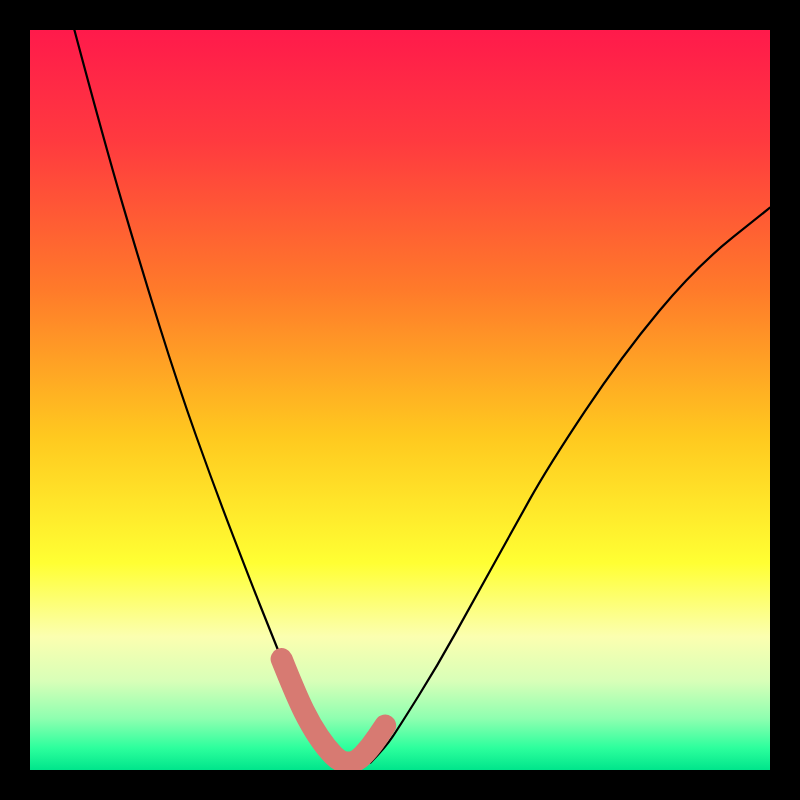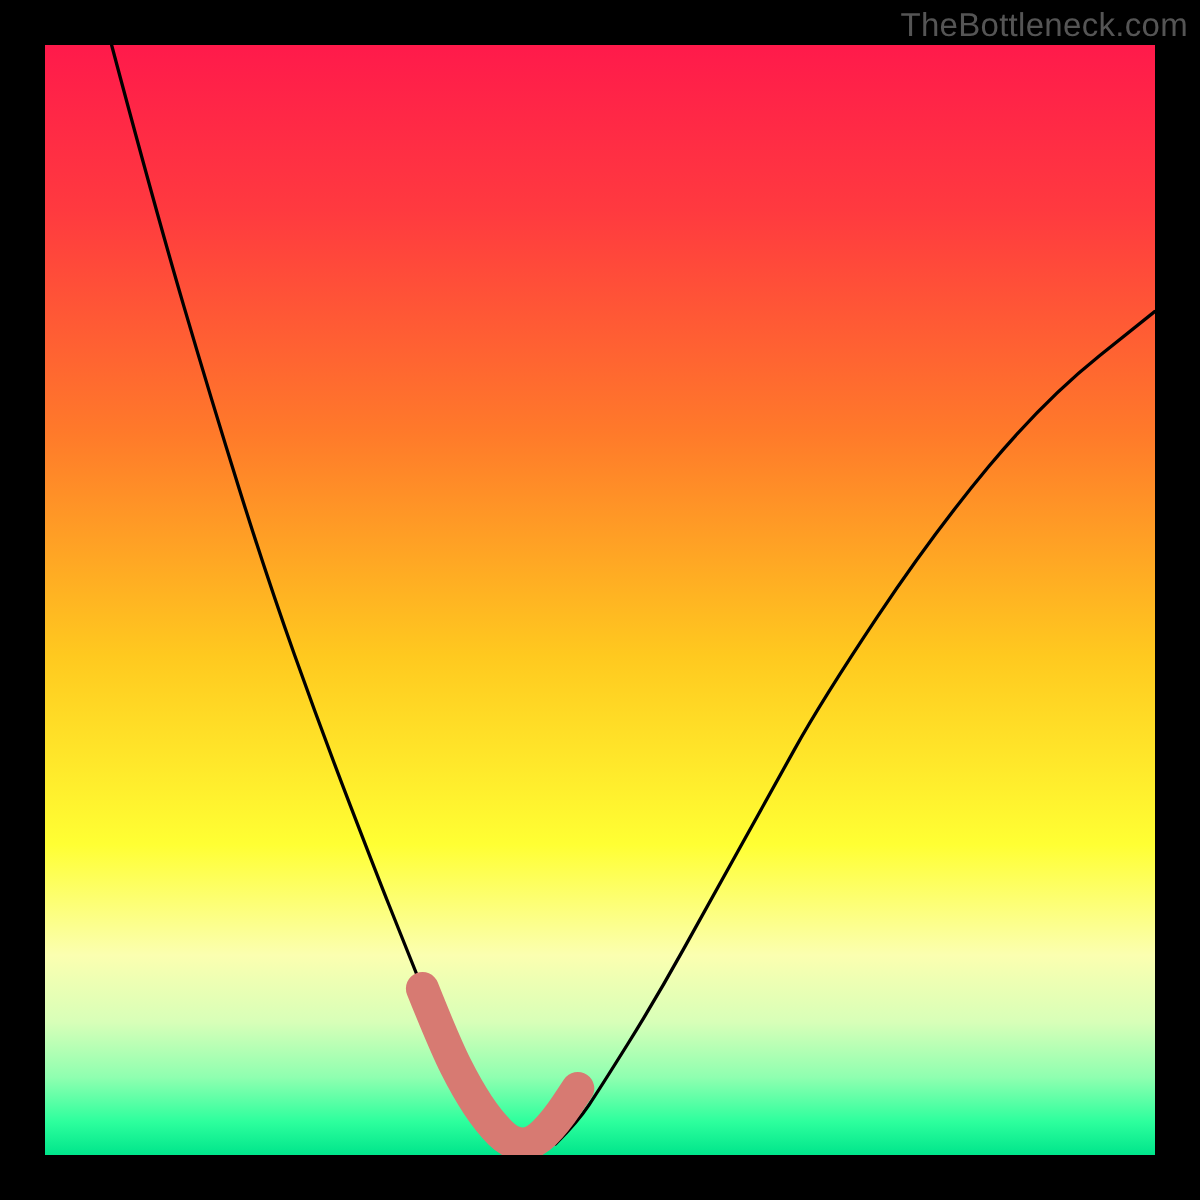--- a/index.html
+++ b/index.html
@@ -35,21 +35,20 @@
     font-weight: 500;
     letter-spacing: 0.2px;
     user-select: none;
   }
   svg { display: block; }
 </style>
 </head>
 <body>
 
 <div class="frame">
-  <div class="watermark">TheBottleneck.com</div>
   <div class="plot">
     <svg id="chart-svg" width="740" height="740" viewBox="0 0 740 740" preserveAspectRatio="none">
         <defs>
           <linearGradient id="bg" x1="0" y1="0" x2="0" y2="1">
             <stop offset="0%" stop-color="#ff1a4b"></stop>
             <stop offset="15%" stop-color="#ff3a3f"></stop>
             <stop offset="35%" stop-color="#ff7a2a"></stop>
             <stop offset="55.00000000000001%" stop-color="#ffc91f"></stop>
             <stop offset="72%" stop-color="#ffff33"></stop>
             <stop offset="82%" stop-color="#fbffb0"></stop>

